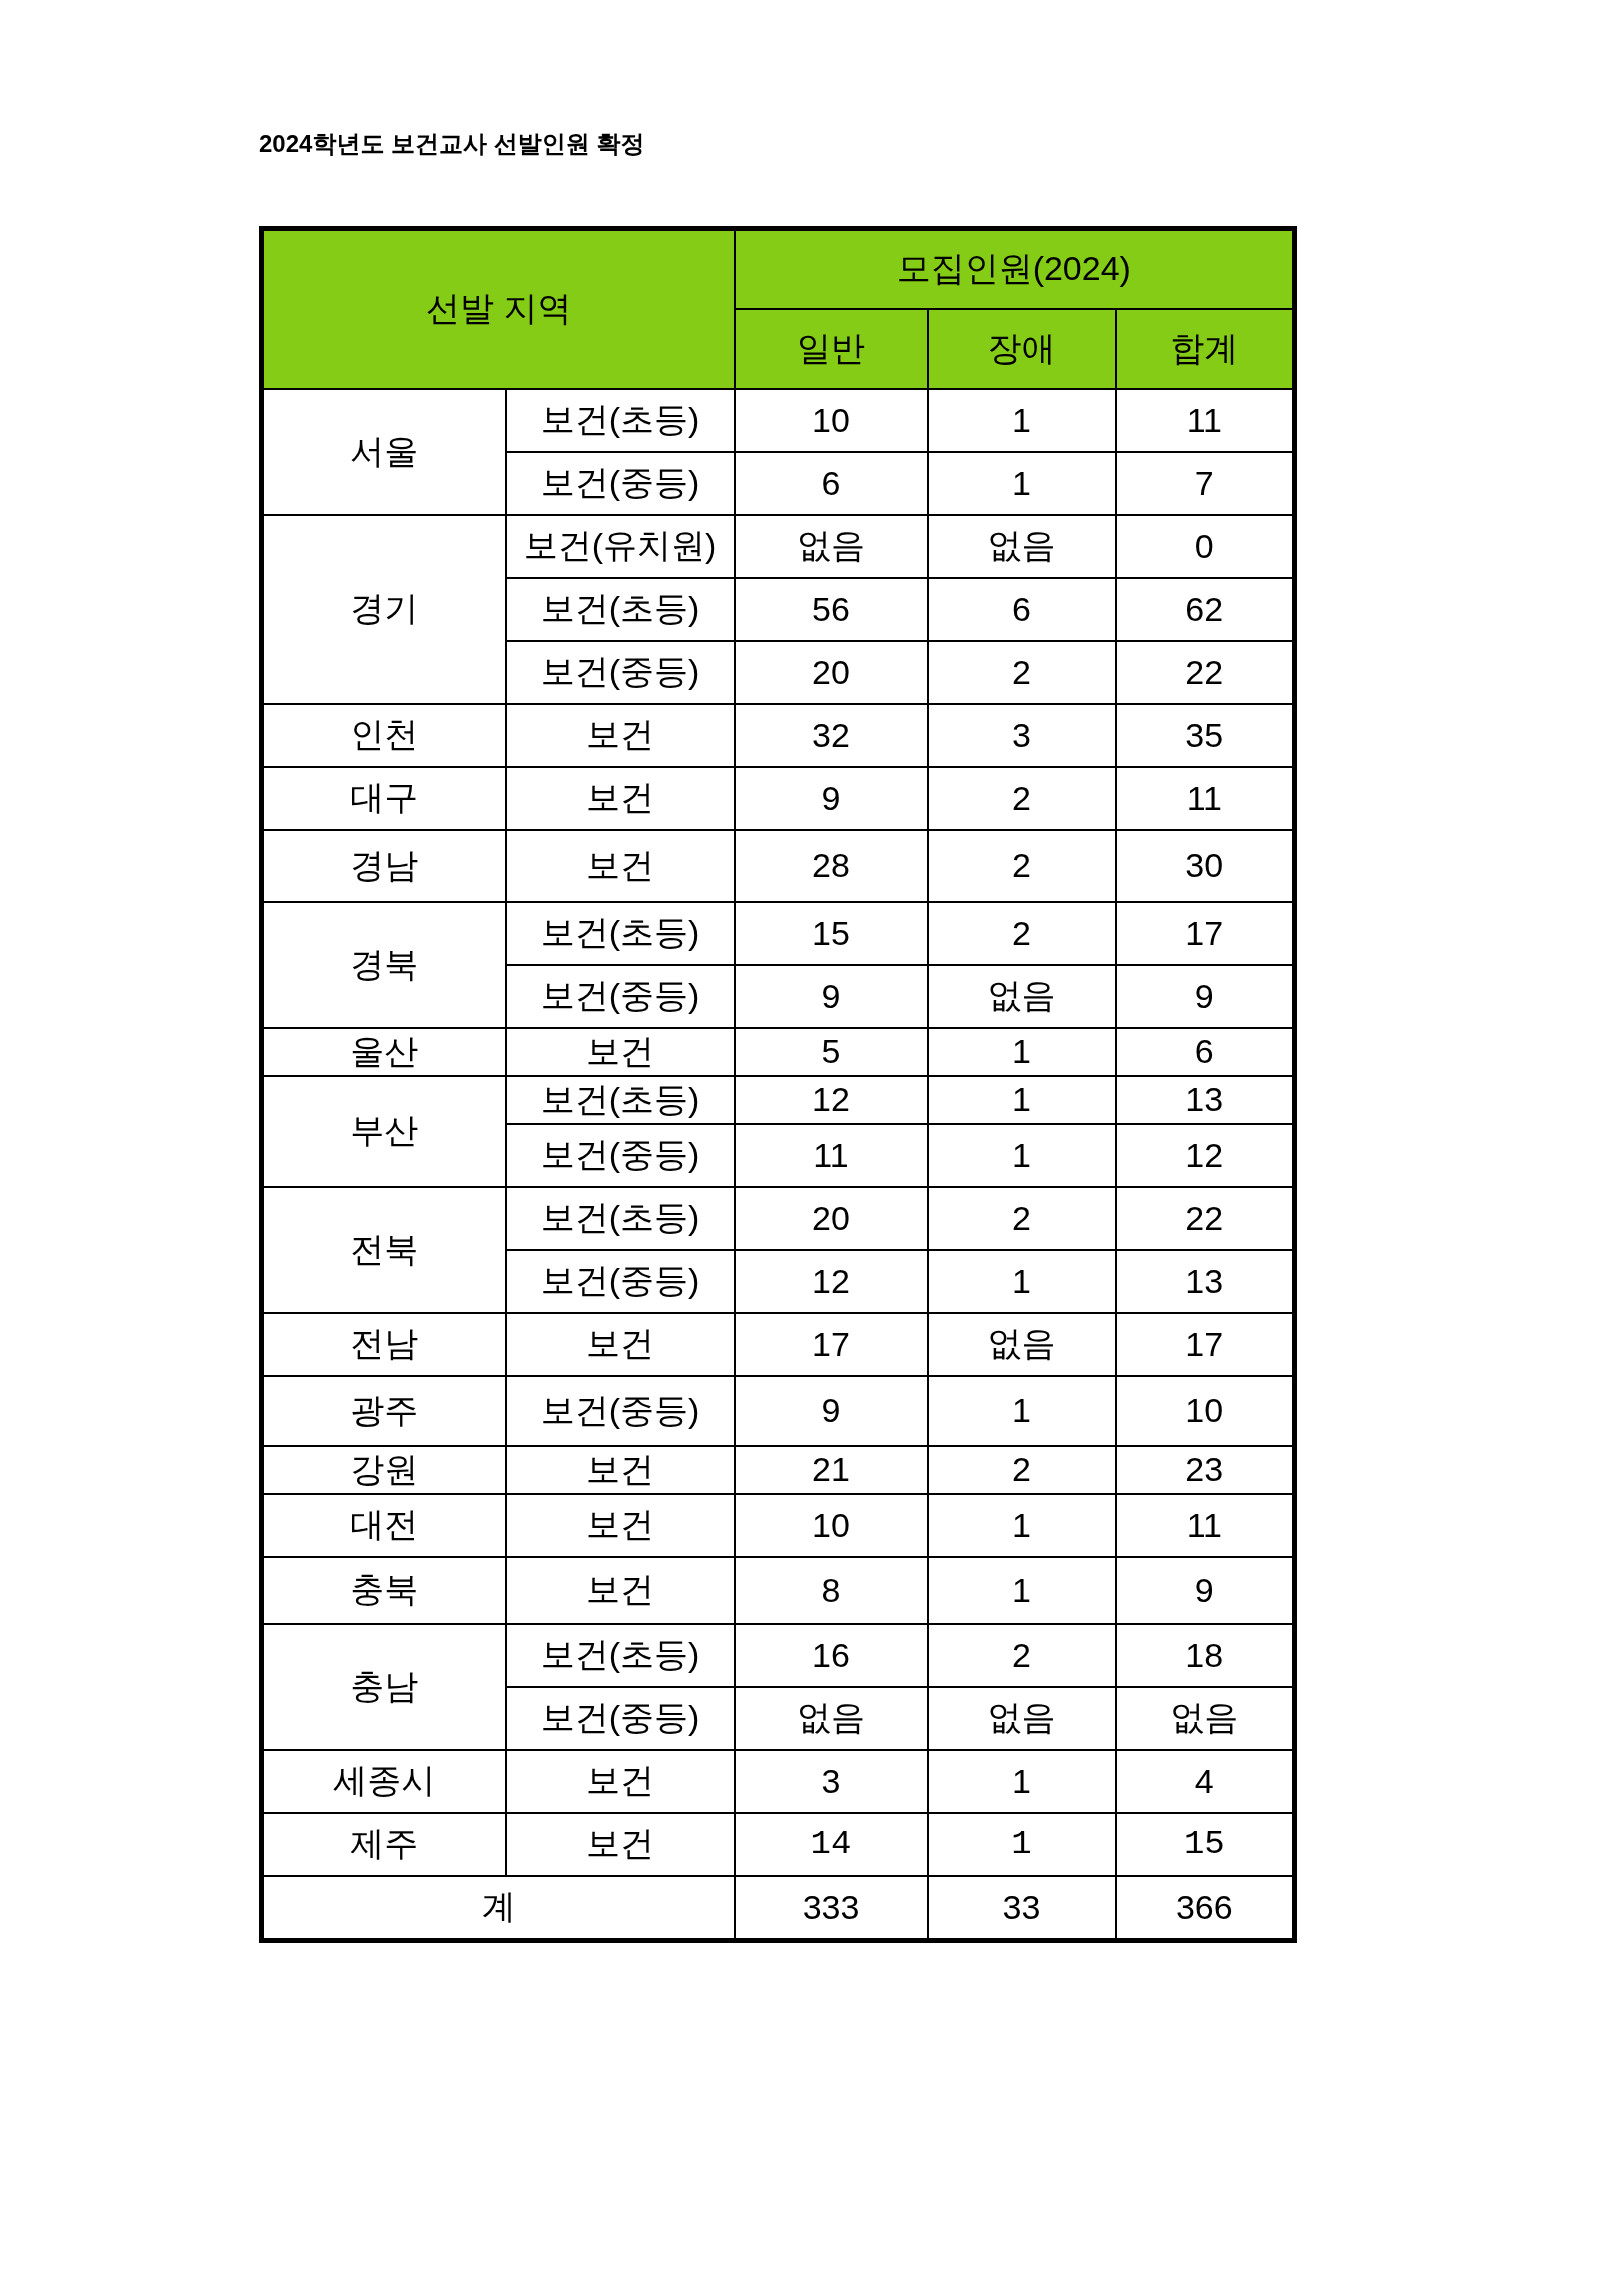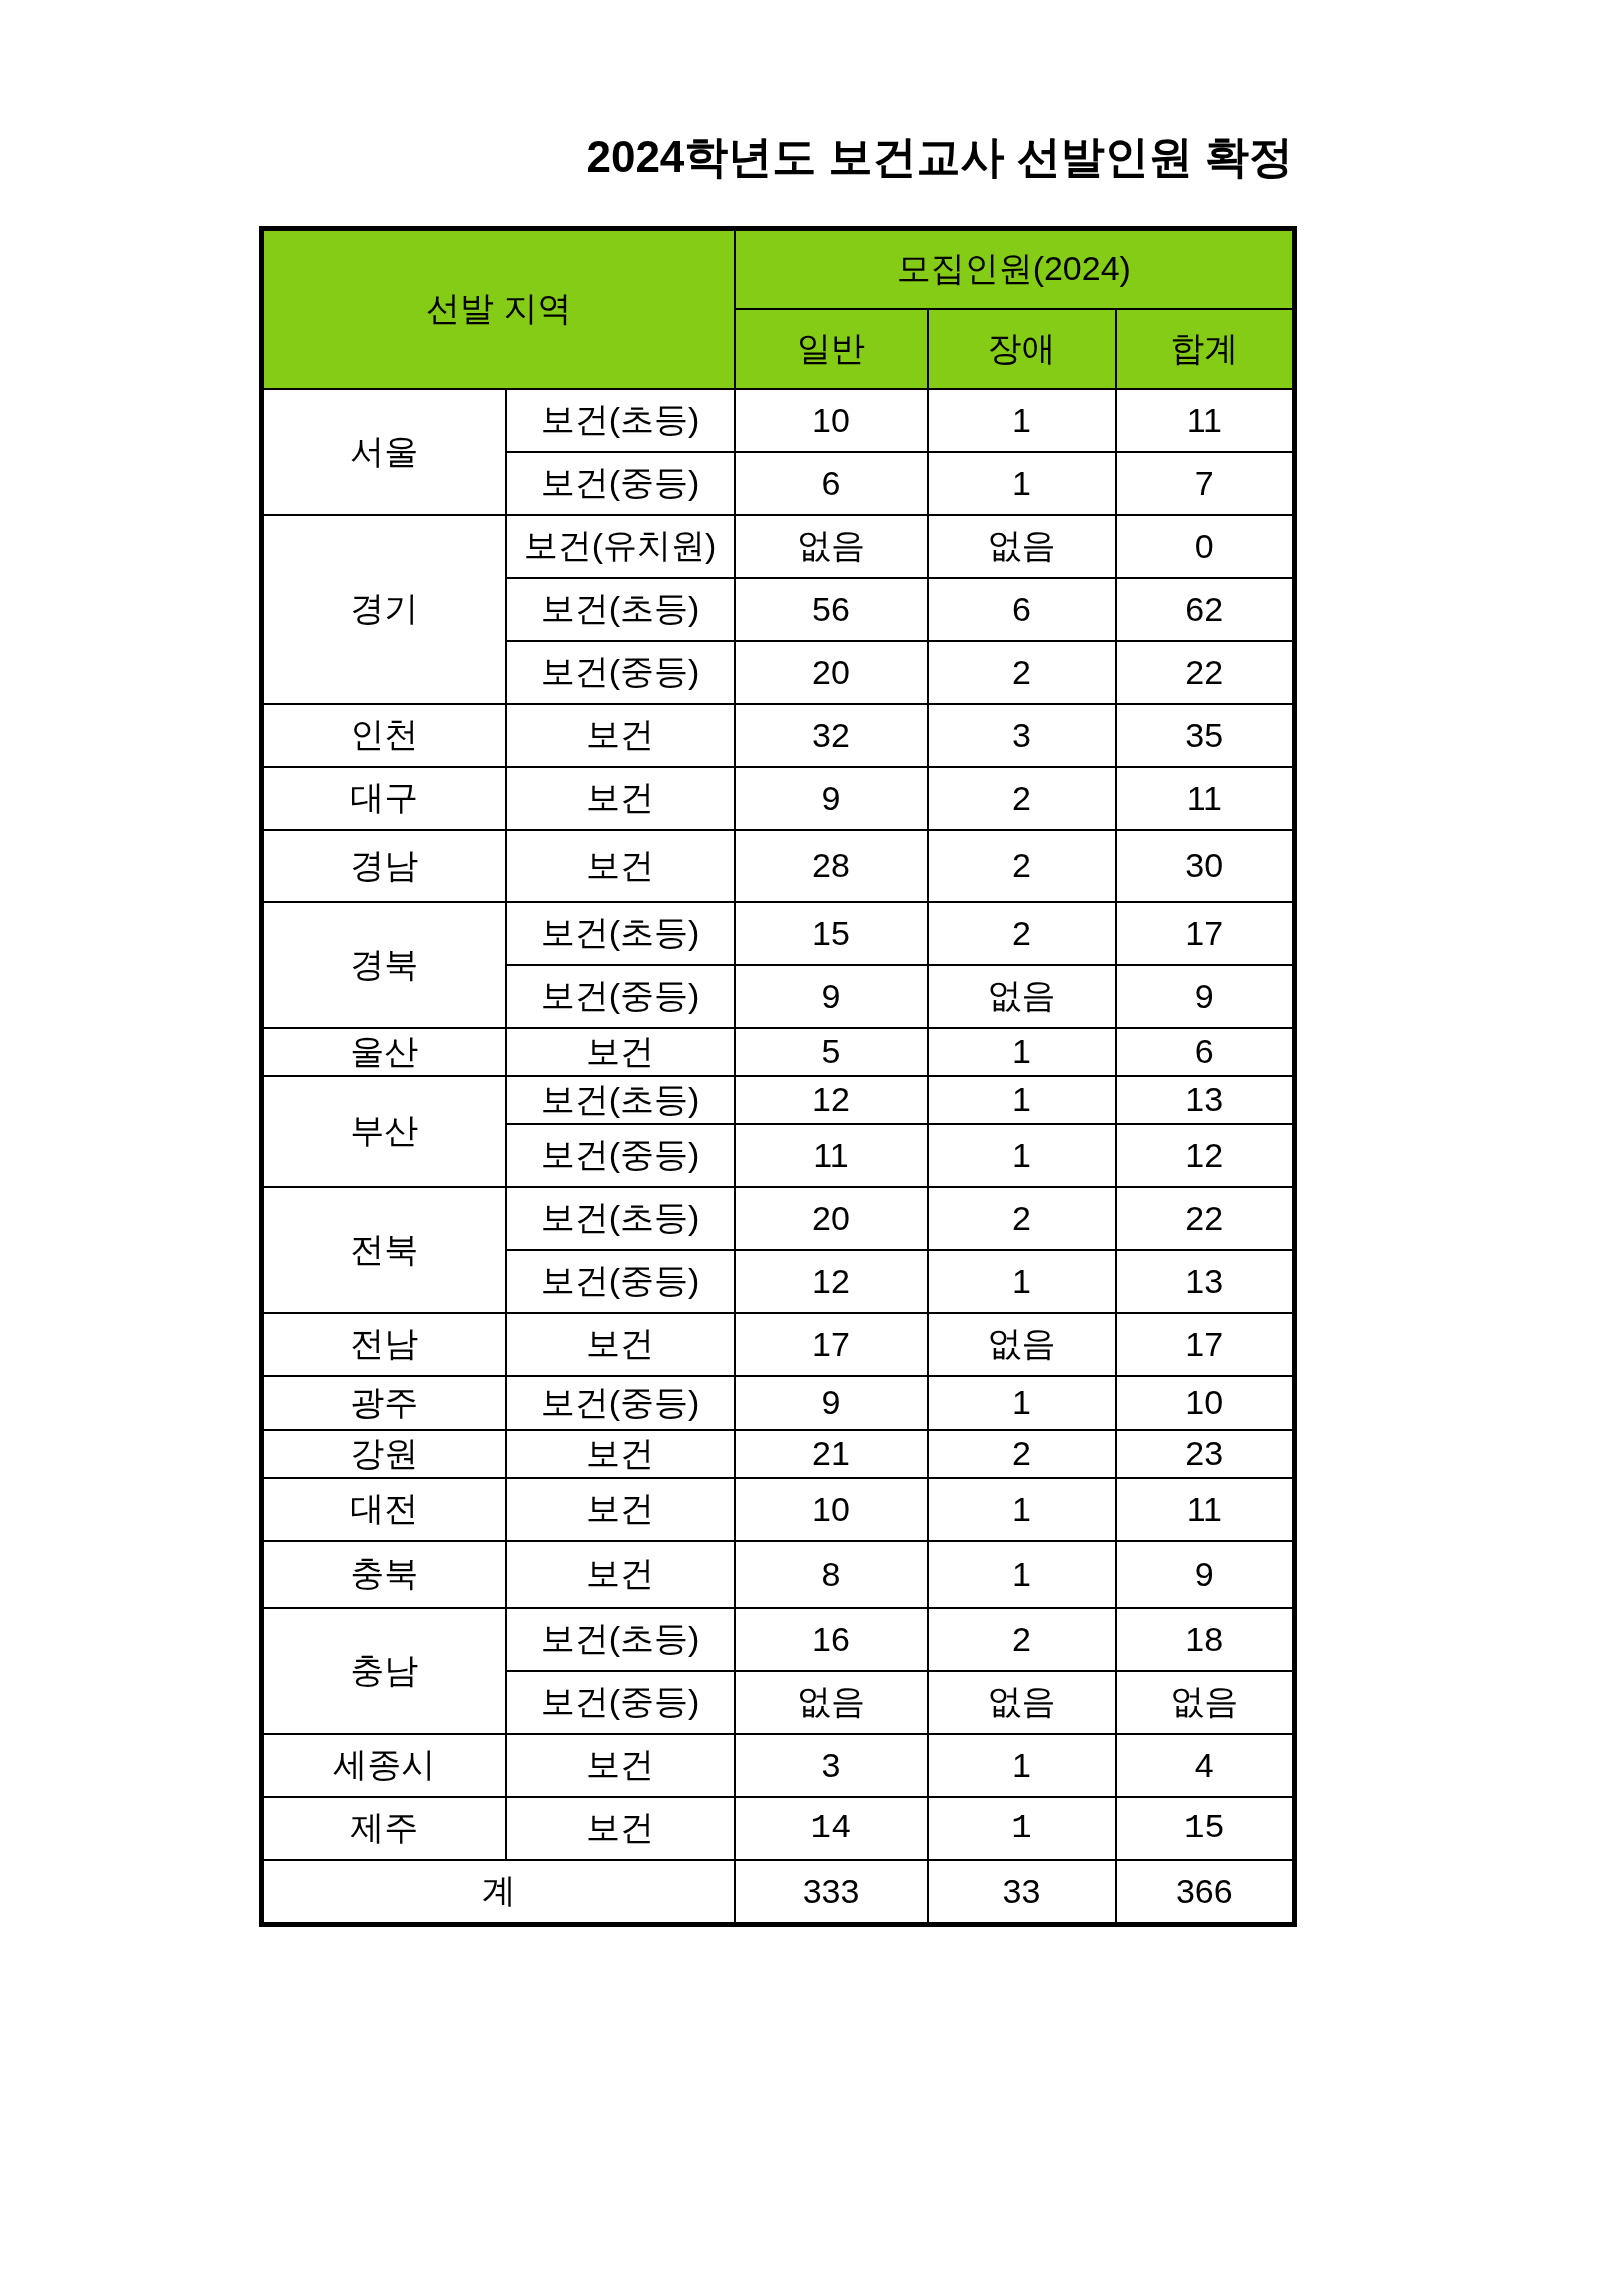--- a/index.html
+++ b/index.html
@@ -12,22 +12,22 @@
     width: 1616px;
     height: 2284px;
     font-family: "Liberation Sans", sans-serif;
     color: #000000;
   }
   .doc-title {
     position: absolute;
     left: 259px;
     top: 128px;
     width: 1034px;
-    text-align: right;
-    font-size: 44px;
+    text-align: left;
+    font-size: 24px;
     font-weight: bold;
     letter-spacing: 0px;
     white-space: nowrap;
   }
   table.sel-table {
     position: absolute;
     left: 259px;
     top: 226px;
     width: 1034px;
     table-layout: fixed;
@@ -185,21 +185,21 @@
         <td class="bd">1</td>
         <td class="bd">13</td>
       </tr>
       <tr style="height:63px">
         <td class="bd" rowspan="1">전남</td>
         <td class="bd">보건</td>
         <td class="bd">17</td>
         <td class="bd">없음</td>
         <td class="bd">17</td>
       </tr>
-      <tr style="height:54px">
+      <tr style="height:70px">
         <td class="bh" rowspan="1">광주</td>
         <td class="bd">보건(중등)</td>
         <td class="bd">9</td>
         <td class="bd">1</td>
         <td class="bd">10</td>
       </tr>
       <tr style="height:47px">
         <td class="bd" rowspan="1">강원</td>
         <td class="bd">보건</td>
         <td class="bd">21</td>

